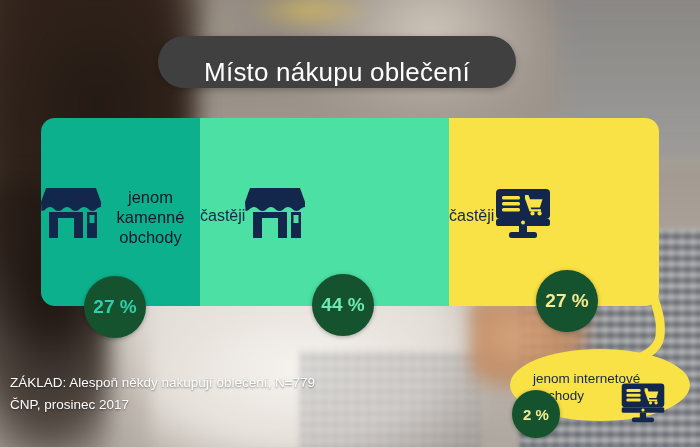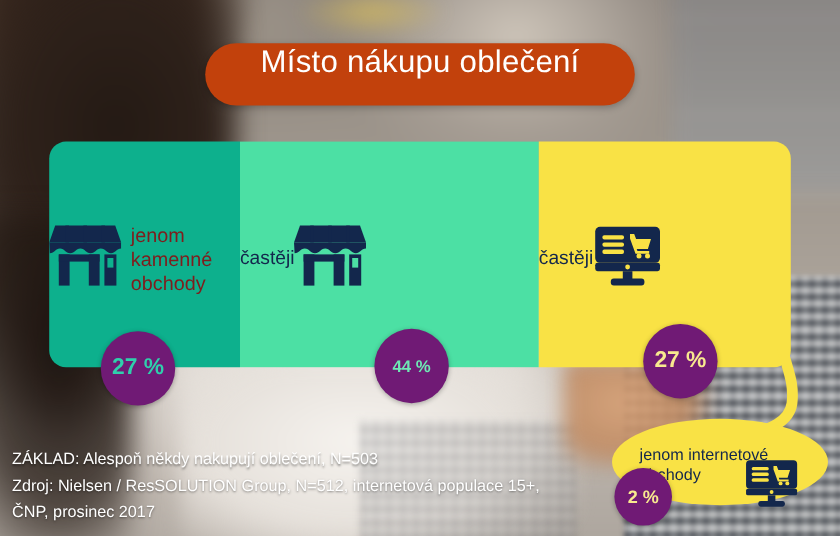--- a/index.html
+++ b/index.html
@@ -67,23 +67,23 @@
     filter:blur(8px);
   }
   .bg-yellowtop{
     position:absolute;left:250px;top:-10px;width:120px;height:40px;
     background:radial-gradient(ellipse at 50% 50%, #e8c84f 0%, rgba(230,200,80,0) 75%);
     filter:blur(7px);opacity:.6;
   }
 
   
   .title-pill{
-    position:absolute;left:171px;top:36px;width:358px;height:52px;
-    background:#c2410c;border-radius:26px;
-    display:flex;align-items:flex-start;justify-content:center;
+    position:absolute;left:158px;top:36px;width:358px;height:52px;
+    background:#404040;border-radius:26px;
+    display:flex;align-items:flex-end;justify-content:center;
     box-shadow:0 2px 6px rgba(0,0,0,.25);
   }
   .title-pill span{
     color:#ffffff;font-size:26px;letter-spacing:.2px;font-weight:400;
   }
 
   
   .panels{position:absolute;left:41px;top:118px;width:618px;height:188px;display:flex;}
   .panel{position:relative;flex:0 0 auto;height:188px;}
   .panel.p1{width:159px;background:#0db08d;border-radius:14px 0 0 14px;}
@@ -93,32 +93,32 @@
   .panel-inner{
     position:absolute;inset:0;display:flex;flex-direction:row;
     align-items:center;
   }
   .freq{
     color:#13274c;font-size:16px;margin-top:7px;height:20px;line-height:20px;
   }
   .freq.empty{visibility:hidden;}
   .icon-wrap{height:62px;display:flex;align-items:center;justify-content:center;margin-top:2px;}
   .panel-label{
-    color:#7f1d1d;font-size:16.5px;line-height:20px;margin-top:9px;
+    color:#0f172a;font-size:16.5px;line-height:20px;text-align:center;margin-top:9px;
     padding:0 8px;
   }
 
   
   .badge{
-    position:absolute;border-radius:50%;background:#701a75;
+    position:absolute;border-radius:50%;background:#14532d;
     display:flex;align-items:center;justify-content:center;
     font-weight:bold;box-shadow:0 1px 4px rgba(0,0,0,.3);
   }
   .badge.b1{left:84px;top:276px;width:62px;height:62px;font-size:19px;color:#2fd0ac;}
-  .badge.b2{left:312px;top:274px;width:62px;height:62px;font-size:14px;color:#6ee9b4;}
+  .badge.b2{left:312px;top:274px;width:62px;height:62px;font-size:19px;color:#6ee9b4;}
   .badge.b3{left:536px;top:270px;width:62px;height:62px;font-size:19px;color:#f8e98f;}
   .badge.b4{left:512px;top:390px;width:48px;height:48px;font-size:15px;color:#f8e98f;}
 
   
   .connector{position:absolute;left:590px;top:290px;width:110px;height:110px;}
 
   .bubble{
     position:absolute;left:510px;top:349px;width:180px;height:72px;
     background:#f9e245;border-radius:50%/50%;
   }
@@ -263,18 +263,17 @@
         <circle cx="38.5" cy="26.4" r="2.1"></circle>
         <circle cx="45.6" cy="26.4" r="2.1"></circle>
       </g>
     </svg>
   </div>
   <div class="badge b4">
     <span>2 %</span>
   </div>
 
   <div class="footer">
-    <div>ZÁKLAD: Alespoň někdy nakupují oblečení, N=503</div>
-    <div>Zdroj: Nielsen / ResSOLUTION Group, N=512, internetová populace 15+,</div>
+    <div>ZÁKLAD: Alespoň někdy nakupují oblečení, N=779</div>
     <div>ČNP, prosinec 2017</div>
   </div>
 
 </div>
 
 </body></html>

